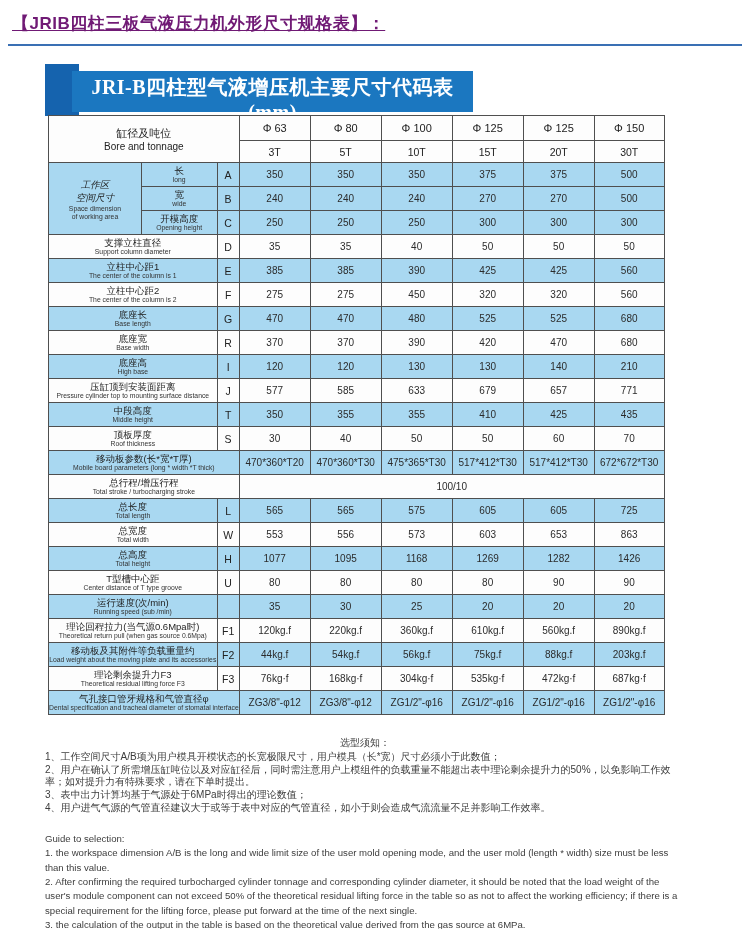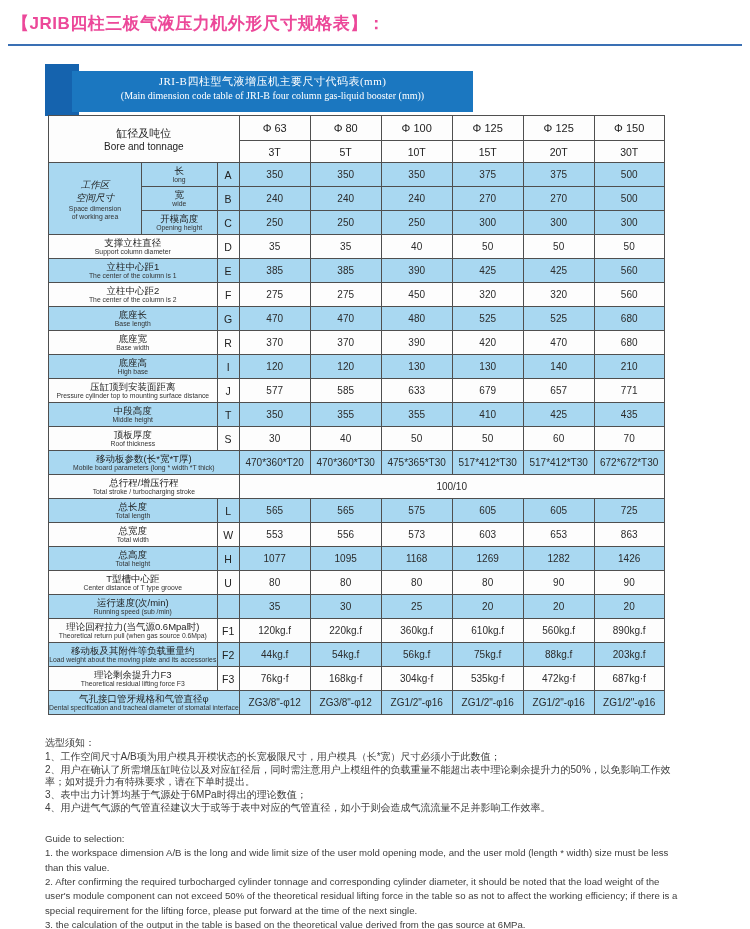--- a/index.html
+++ b/index.html
@@ -2,34 +2,34 @@
 <html><head>
 <meta charset="utf-8">
 <style>
   html,body { margin:0; padding:0; background:#ffffff; }
   .page {
     position:relative; width:750px; height:929px; background:#ffffff; overflow:hidden;
     font-family:"Liberation Sans","DejaVu Sans",sans-serif; color:#333;
   }
   .page-title {
     position:absolute; left:12px; top:12px;
-    font-size:17px; font-weight:bold; color:#ec4899; letter-spacing:0.5px;
+    font-size:17px; font-weight:bold; color:#701a75; letter-spacing:0.5px;text-decoration:underline;
   }
   .title-rule {
     position:absolute; left:8px; top:44px; width:734px; height:2px; background:#3a70b4;
   }
   .banner-fold {
     position:absolute; left:45px; top:64px; width:34px; height:52px; background:#1563ae;
   }
   .banner-body {
     position:absolute; left:72px; top:71px; width:401px; height:41px;
     background:#1b77c0; color:#ffffff; text-align:center;
     font-family:"Liberation Serif","DejaVu Serif",serif;
   }
-  .banner-cn { font-size:11px; font-weight:normal; margin-top:3px; letter-spacing:0.5px; }
+  .banner-cn { font-size:20px; font-weight:bold; margin-top:3px; letter-spacing:0.5px; }
   .banner-en { font-size:10px;  font-weight:normal; margin-top:1px; }
 
   table.spec {
     position:absolute; left:48px; top:115px;
     border-collapse:collapse; table-layout:fixed;
   }
   table.spec td, table.spec th {
     border:1px solid #4f4f4f; padding:0; margin:0;
     text-align:center; vertical-align:middle; overflow:hidden;
     background:#fdfdfd; font-weight:normal;
@@ -48,21 +48,21 @@
   .lab-cn { font-size:9.5px; line-height:11px; color:#1f1f1f; white-space:nowrap; }
   .lab-en { font-size:6.8px; line-height:7.5px; color:#333; white-space:nowrap; }
   .group .lab-cn { margin:2px 0;font-style:italic; }
   .code  { font-size:10.5px; color:#222; }
   .val   { font-size:10px; color:#2b2b2b; white-space:nowrap; }
 
   .notes {
     position:absolute; left:45px; top:737px; width:640px; color:#3d3d3d;
   }
   .notes-cn { font-size:10px; line-height:12.8px; }
-  .notes-cn .nh { margin-bottom:1px; }
+  .notes-cn .nh { margin-bottom:1px;text-align:center; }
   .notes-en { font-size:9.6px; line-height:14.4px; margin-top:17px; }
 </style>
 </head>
 <body>
 
 <div class="page">
 
   <div class="page-title">【JRIB四柱三板气液压力机外形尺寸规格表】：</div>
   <div class="title-rule"></div>
 

